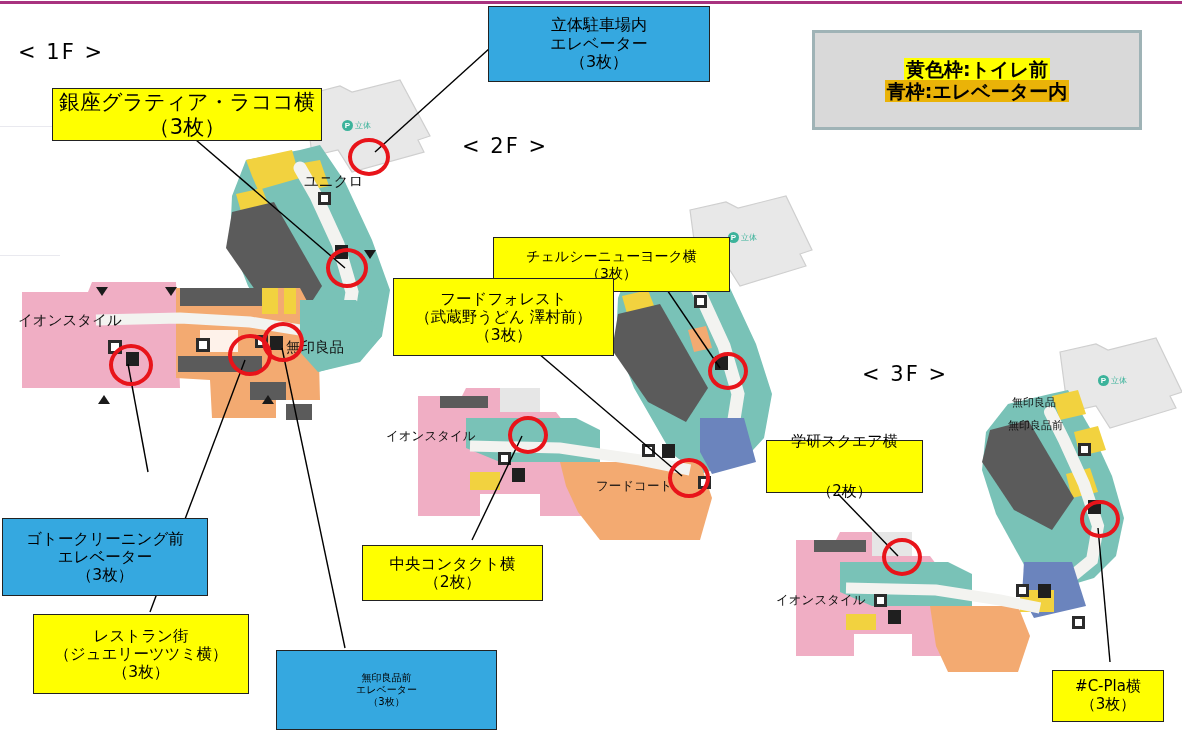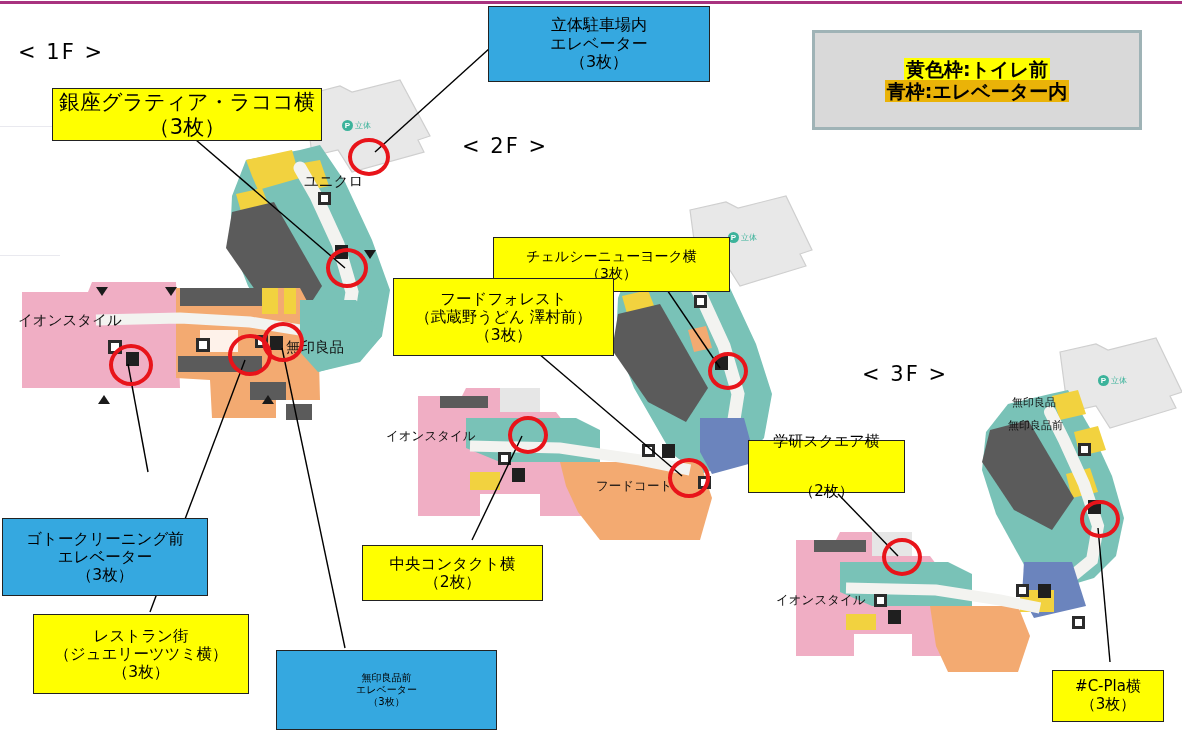--- a/index.html
+++ b/index.html
@@ -276,21 +276,21 @@
     <span class="ln">フードフォレスト</span>
     <span class="ln">（武蔵野うどん 澤村前）</span>
     <span class="ln">（3枚）</span>
   </div>
 
   <div class="callout yellow" style="left:362px;top:545px;width:181px;height:56px;font-size:15.5px;">
     <span class="ln">中央コンタクト横</span>
     <span class="ln">（2枚）</span>
   </div>
 
-  <div class="callout yellow" style="left:748px;top:440px;width:157px;height:53px;font-size:15px;gap:32px;">
+  <div class="callout yellow" style="left:766px;top:440px;width:157px;height:53px;font-size:15px;gap:32px;">
     <span class="ln">学研スクエア横</span>
     <span class="ln">（2枚）</span>
   </div>
 
   <div class="callout yellow" style="left:1052px;top:670px;width:112px;height:52px;font-size:15px;">
     <span class="ln">#C-Pla横</span>
     <span class="ln">（3枚）</span>
   </div>
 
   <div class="legend" style="left:812px;top:30px;width:330px;height:100px;">

